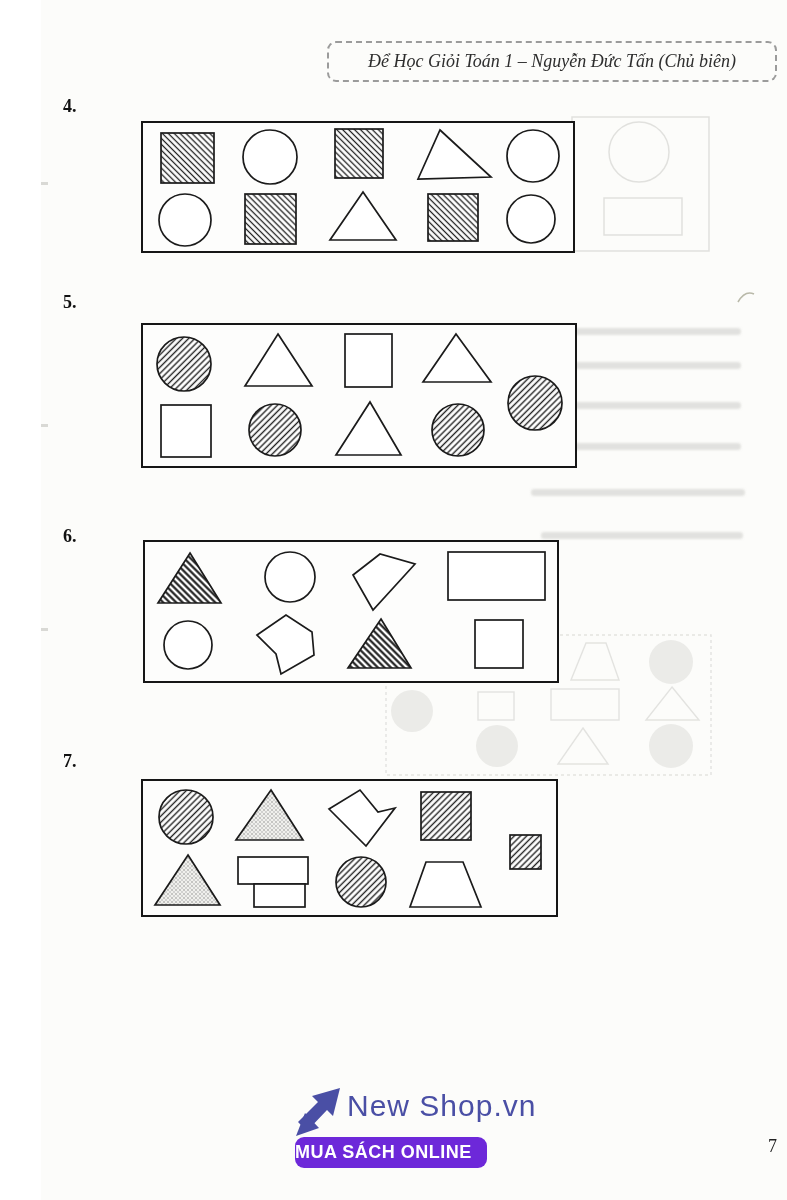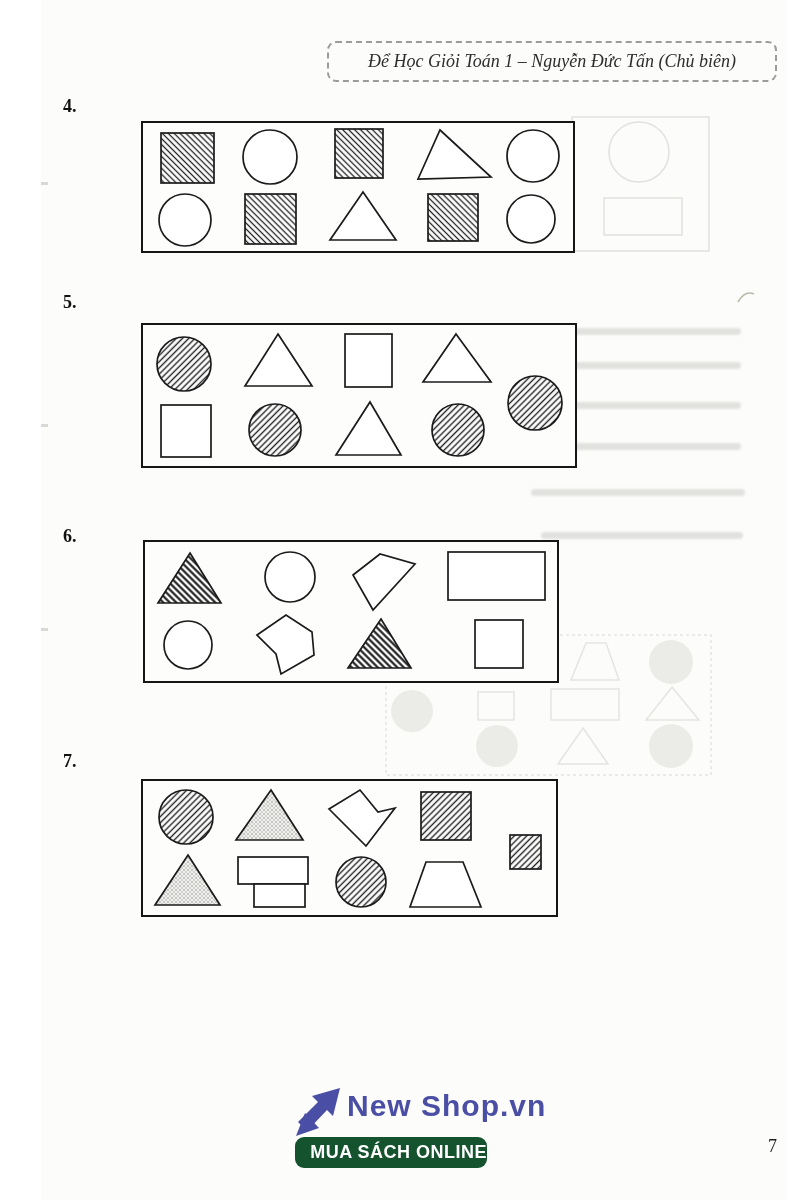--- a/index.html
+++ b/index.html
@@ -12,23 +12,23 @@
   
   .ex-label{position:absolute;left:22px;font-weight:bold;font-size:18px;color:#111;}
   
   .ex-box{position:absolute;border:2px solid #161616;background:#fdfdfc;box-sizing:content-box;}
   .ex-box svg{position:absolute;left:0;top:0;width:100%;height:100%;}
   
   .ghost{position:absolute;left:0;top:0;width:787px;height:1200px;pointer-events:none;}
   .ghost-line{position:absolute;height:7px;background:#d9d9d6;filter:blur(1.2px);opacity:.75;border-radius:3px;}
   
   .brand-text{position:absolute;left:306px;top:1089px;font-family:"Liberation Sans", sans-serif;
-              font-weight:bold;font-size:30px;letter-spacing:1px;color:#4a4fa5;}
-  .brand-btn{position:absolute;left:254px;top:1137px;width:192px;height:31px;background:#14532d;
-             border-radius:9px;display:flex;align-items:center;justify-content:flex-end;}
+              font-weight:normal;font-size:30px;letter-spacing:1px;color:#4a4fa5;}
+  .brand-btn{position:absolute;left:254px;top:1137px;width:192px;height:31px;background:#6d28d9;
+             border-radius:9px;display:flex;align-items:center;justify-content:flex-start;}
   .brand-btn span{font-family:"Liberation Sans", sans-serif;font-weight:bold;font-size:18px;
                   color:#ffffff;letter-spacing:.5px;white-space:nowrap;}
   .arrow-logo{position:absolute;left:252px;top:1086px;}
   .page-num{position:absolute;left:727px;top:1136px;font-size:18px;color:#222;}
   .edge-mark{position:absolute;left:0;width:7px;height:3px;background:#cfcfcc;opacity:.8;}
 </style>
 </head>
 <body>
 
 <div class="page">

